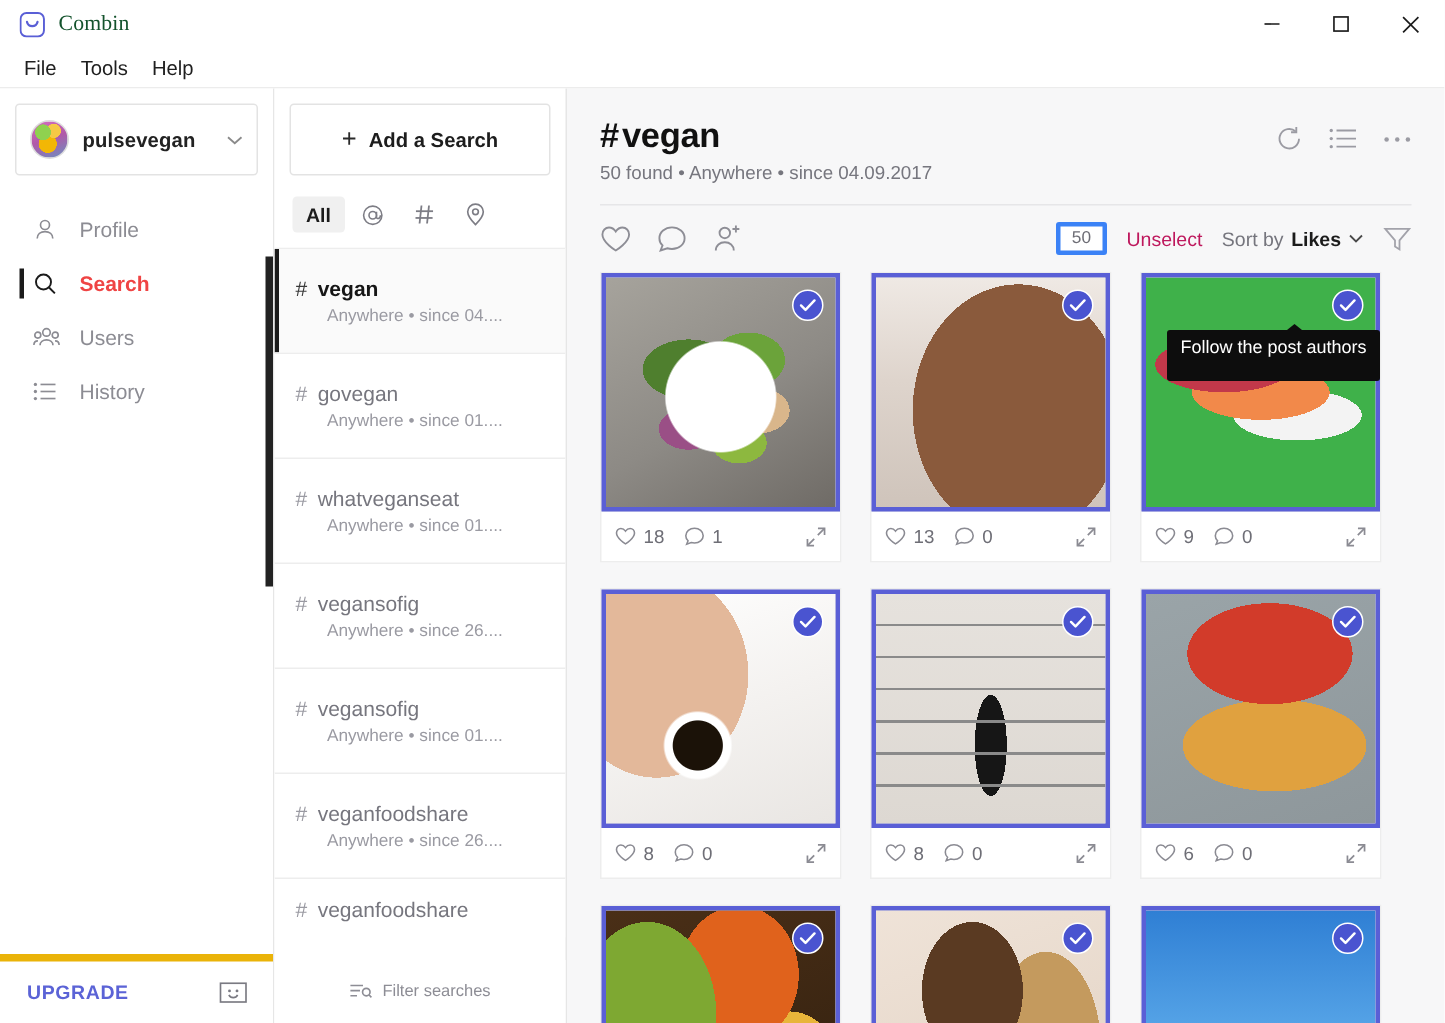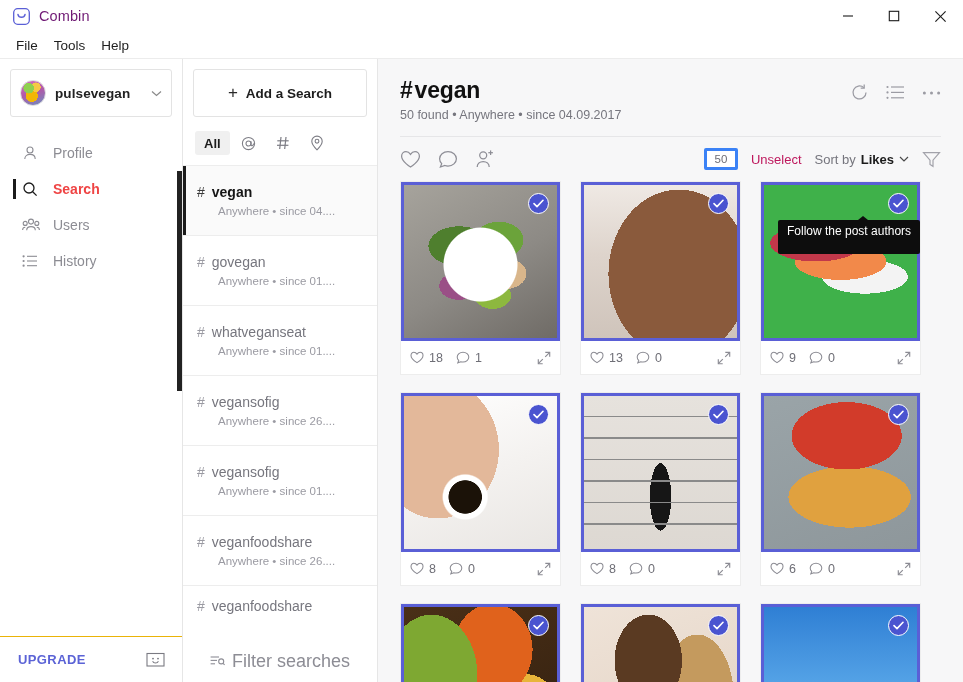--- a/index.html
+++ b/index.html
@@ -11,21 +11,21 @@
     color: #3c3c3c;
   }
   .app { width: 963px; height: 682px; display: flex; flex-direction: column; position: relative; }
 
   
   .titlebar {
     height: 32px; display: flex; align-items: center;
     background: #ffffff; flex: none;
   }
   .tb-logo { width: 22px; height: 22px; margin-left: 10px; display: flex; align-items: center; justify-content: center; }
-  .tb-title { font-size: 14.5px; color: #701a75; margin-left: 7px; letter-spacing: .1px; }
+  .tb-title { font-size: 14.5px; color: #14532d; margin-left: 7px; letter-spacing: .1px; font-family: Liberation Serif, serif; }
   .tb-spacer { flex: 1; }
   .winbtn {
     width: 46px; height: 32px; display: flex; align-items: center; justify-content: center;
     color: #1a1a1a;
   }
 
   
   .menubar { height: 26px; display: flex; align-items: center; background: #fff; flex: none; padding-left: 8px; }
   .menu-item { font-size: 13.5px; color: #1f1f1f; padding: 2px 8px; }
 
@@ -65,21 +65,21 @@
   .navitem.active { color: #1b1b1b; font-weight: 600; }
   .navitem.active .nlabel { color: #ef4444; }
   .navitem.active::before {
     content: ""; position: absolute; left: 13px; top: 8px;
     width: 3px; height: 20px; background: #1b1b1b;
   }
 
   .leftnav-spacer { flex: 1; }
   .upgrade {
     height: 46px; display: flex; align-items: center; justify-content: space-between;
-    padding: 0 17px 0 18px; border-top: 1px solid #eab308;
+    padding: 0 17px 0 18px; border-top: 5px solid #eab308;
   }
   .upgrade-label { color: #5b63d6; font-size: 13px; font-weight: 600; letter-spacing: .4px; }
 
   
   .lnav-scroll {
     position: absolute; right: 0px; top: 112px;
     width: 5px; height: 220px; background: #222; border-radius: 0;
   }
 
   
@@ -115,21 +115,21 @@
     content:""; position:absolute; left:0; top:0; bottom:0; width:3px; background:#1b1b1b;
   }
   .sitem-title { font-size: 14px; color: #76767e; display: flex; align-items: baseline; }
   .sitem.active .sitem-title { color: #161616; font-weight: 600; }
   .sitem-title .hash { color: #9a9aa2; margin-right: 7px; font-weight: 400; font-size: 14px;}
   .sitem.active .sitem-title .hash { color: #3a3a3a; }
   .sitem-sub { font-size: 11.5px; color: #9a9aa2; margin-top: 5px; margin-left: 21px; }
 
   .filter-searches {
     height: 42px; display: flex; align-items: center; justify-content: center;
-    color: #8d8d95; font-size: 18px; background: #fff;
+    color: #8d8d95; font-size: 11px; background: #fff;
   }
   .filter-searches .fs-icon { margin-right: 7px; display: flex; }
 
   
   .main { flex: 1; background: #f7f7f8; display: flex; flex-direction: column; min-width: 0; position: relative; }
   .main-head { padding: 18px 22px 0 22px; flex: none; }
   .mh-row { display: flex; align-items: flex-start; }
   .mh-left { flex: 1; min-width: 0; }
   .mh-title { font-size: 23px; font-weight: 700; color: #111; letter-spacing: -.2px; display:flex; align-items:baseline;}
   .mh-title .h { margin-right: 2px; }

